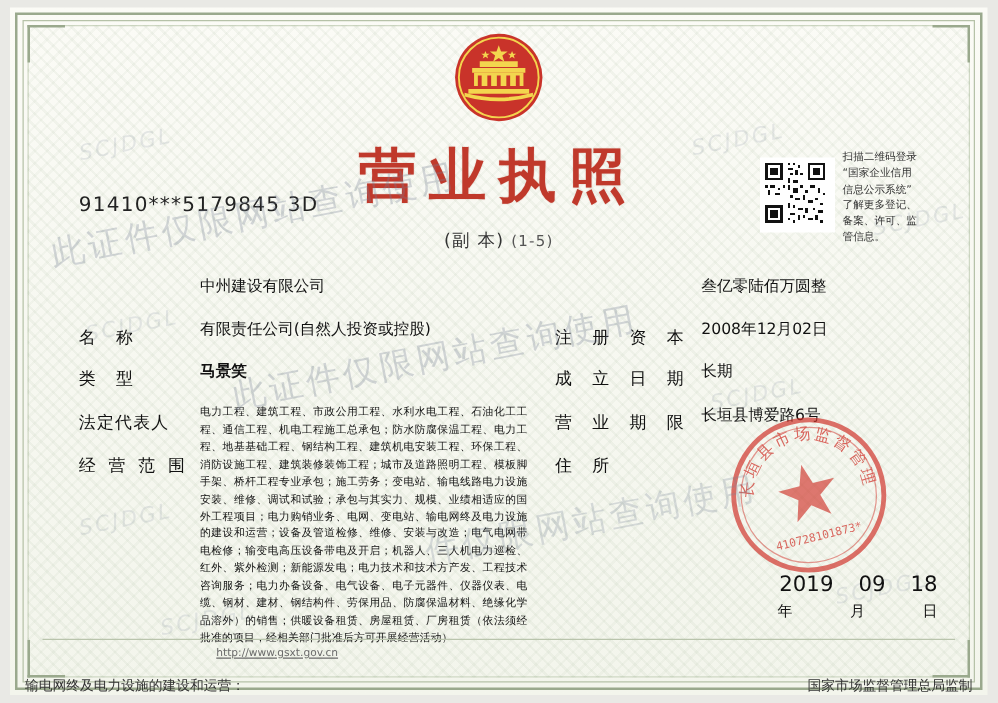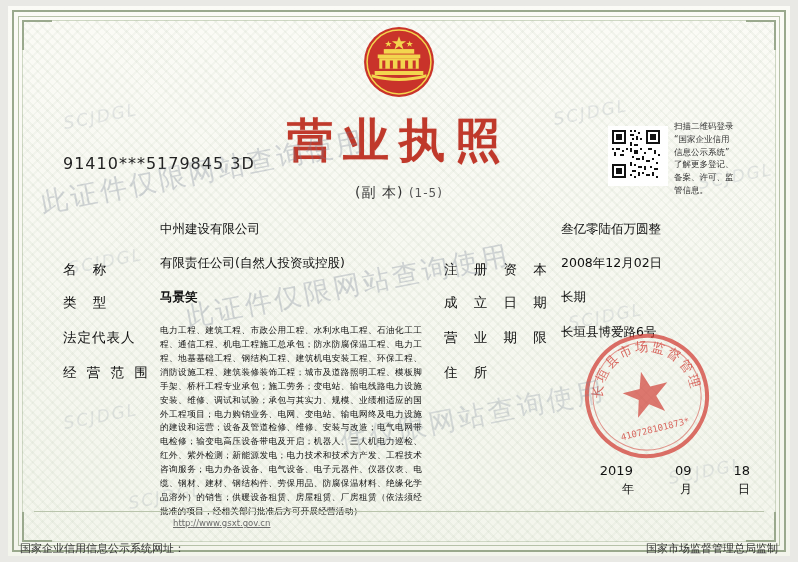--- a/index.html
+++ b/index.html
@@ -142,22 +142,22 @@
     position:absolute;right:78px;bottom:95px;
     width:130px;height:130px;
     transform:rotate(-14deg);
     opacity:.82;
   }
 
   
   .date-row{
     position:absolute;right:40px;bottom:78px;
     width:230px;
-    display:flex;justify-content:flex-end;gap:42px;
-    font-size:13px;color:#111;
+    display:flex;justify-content:flex-end;gap:20px;
+    font-size:17px;color:#111;
   }
   .date-row2{
     position:absolute;right:40px;bottom:58px;
     width:230px;
     display:flex;justify-content:flex-end;gap:46px;
     font-size:12px;color:#111;
   }
   .reg-auth{
     position:absolute;right:92px;bottom:118px;
     font-size:14px;color:#111;letter-spacing:5px;
@@ -352,14 +352,14 @@
 
   <div class="footer-rule"></div>
   <div class="footer-left">http://www.gsxt.gov.cn</div>
 
   <div class="wm wm1">此证件仅限网站查询使用</div>
   <div class="wm wm2">此证件仅限网站查询使用</div>
   <div class="wm wm3">件仅限网站查询使用</div>
 
 </div>
 
-<div class="footer-outside-left">国家企业信用信息公示系统网址：</div>
+<div class="footer-outside-left">输电网终及电力设施的建设和运营：</div>
 <div class="footer-outside-right">国家市场监督管理总局监制</div>
 
 </body></html>

